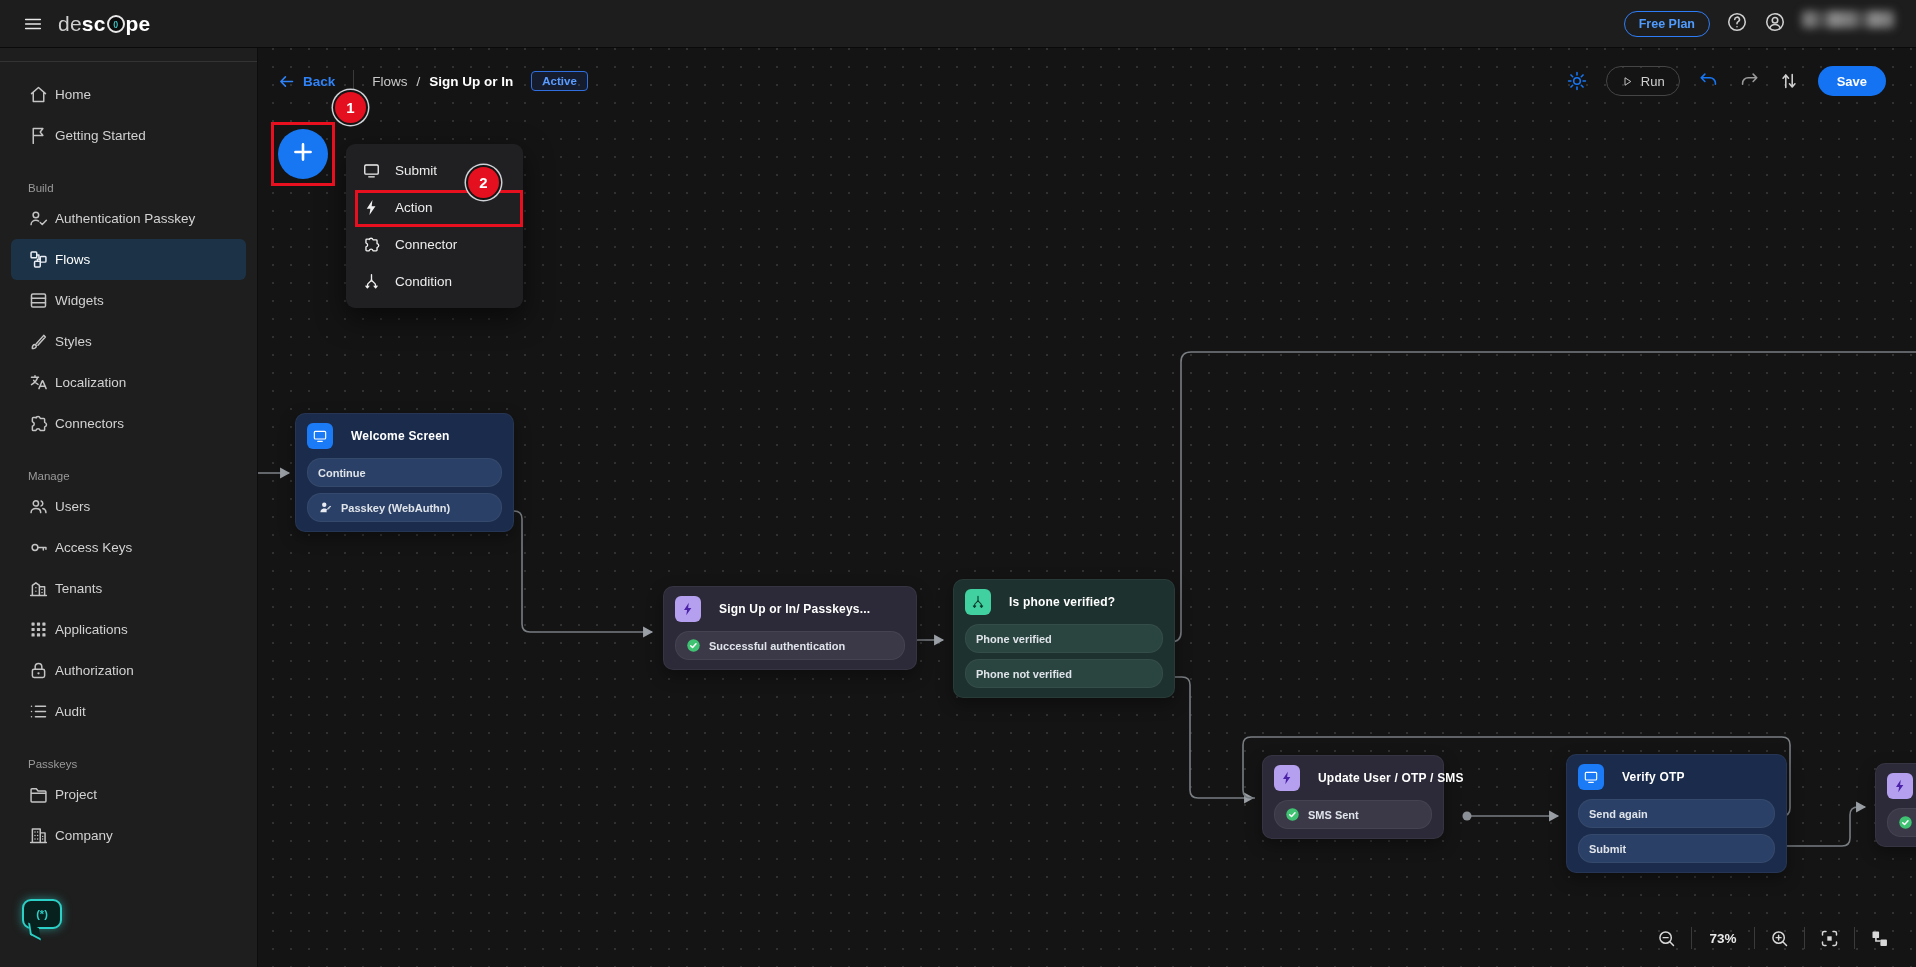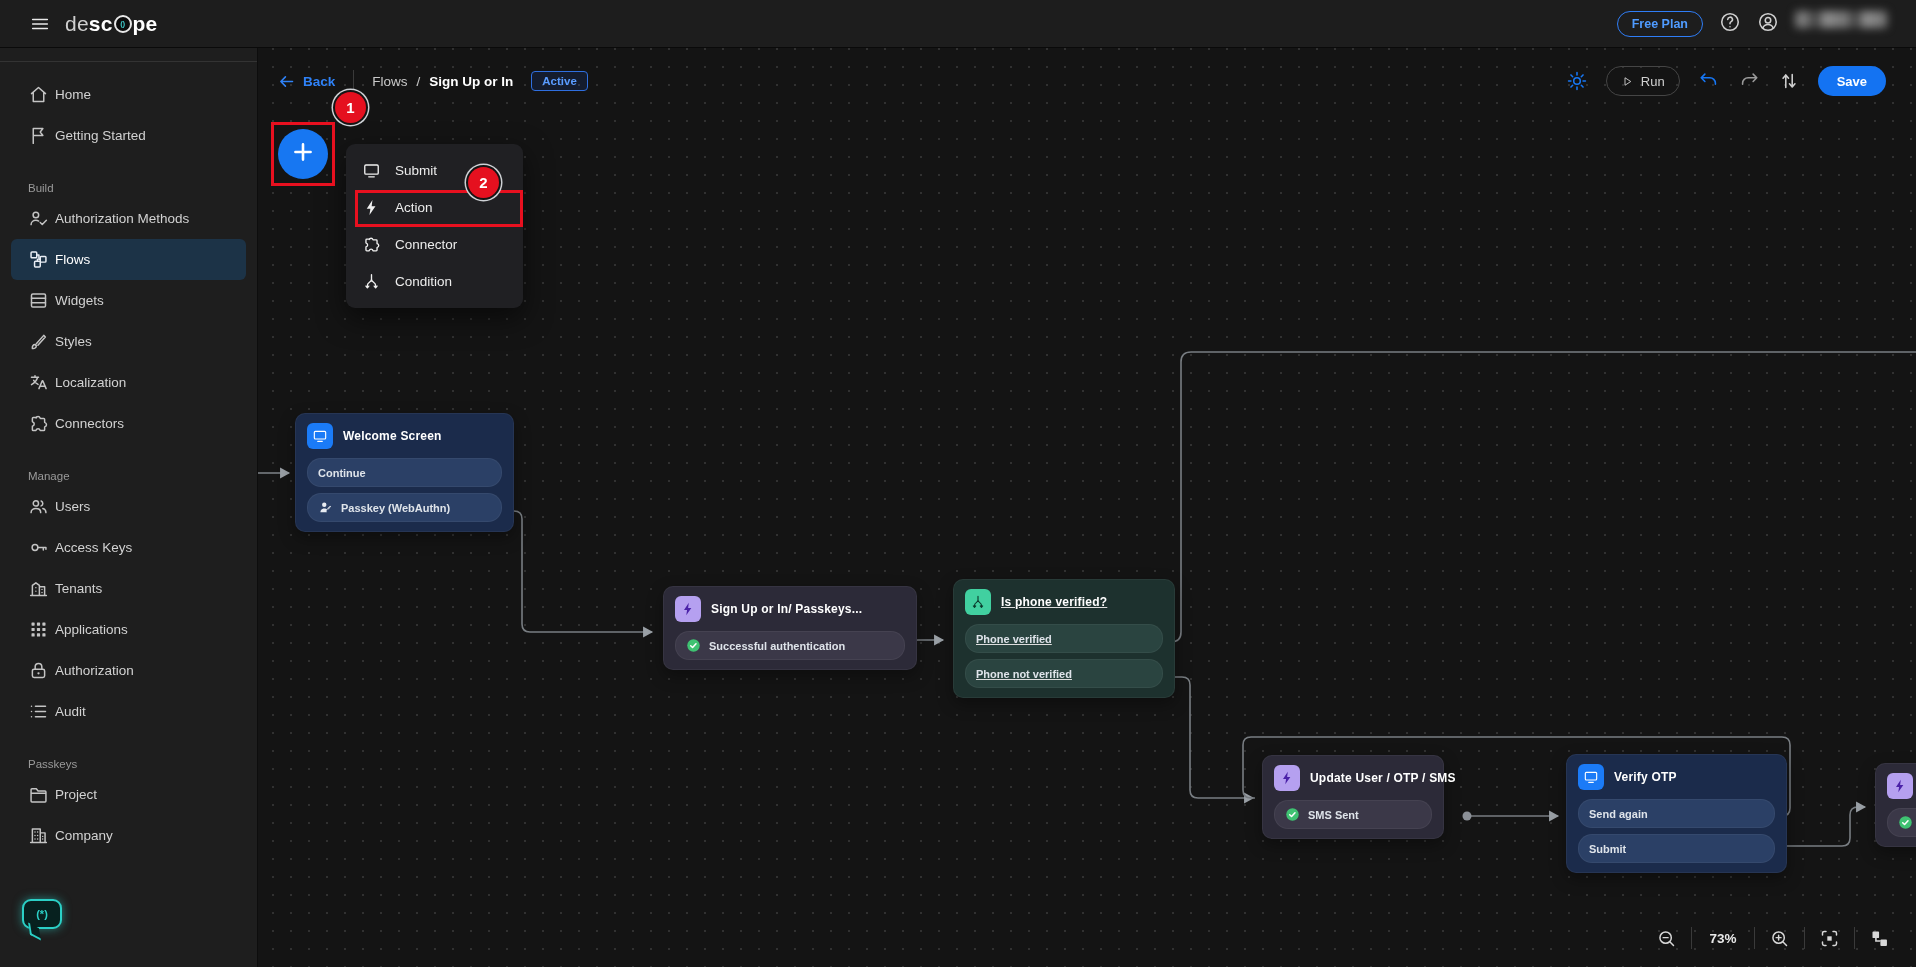--- a/index.html
+++ b/index.html
@@ -1,21 +1,21 @@
 <!DOCTYPE html>
 <html><head>
 <meta charset="utf-8">
 <style>
   html,body{margin:0;padding:0;background:#000;}
   .app{position:relative;width:1916px;height:967px;overflow:hidden;background:#141414;
        font-family:"Liberation Sans",sans-serif;-webkit-font-smoothing:antialiased;color:#ddd;}
 
   
   .topbar{position:absolute;top:0;left:0;right:0;height:48px;background:#1d1d1d;border-bottom:1px solid #0a0a0a;
-          display:flex;align-items:center;padding:0 29px;box-sizing:border-box;z-index:30;}
+          display:flex;align-items:center;padding:0 22px;box-sizing:border-box;z-index:30;}
   .hamburger{width:22px;height:22px;color:#e8e8e8;cursor:pointer;}
   .hamburger svg{width:22px;height:22px;}
   .logo{display:flex;align-items:center;margin-left:14px;font-size:21px;letter-spacing:.2px;}
   .logo .lt{color:#cfcfcf;font-weight:400;}
   .logo .lb{color:#fff;font-weight:700;}
   .logo-o{display:inline-flex;align-items:center;justify-content:center;width:18px;height:18px;border-radius:50%;
           border:2px solid #e8e8e8;background:#0c0c0c;margin:0 1px;box-sizing:border-box;}
   .logo-o span{font-size:8px;font-weight:700;color:#3ec6c6;letter-spacing:-0.5px;line-height:1;}
   .topbar-right{margin-left:auto;display:flex;gap:16px;}
   .free-plan{border:1px solid #2f7df6;color:#4f9bff;font-size:12.5px;font-weight:600;border-radius:14px;
@@ -96,36 +96,36 @@
   .add-menu{position:absolute;width:177px;border-radius:9px;background:#202023;z-index:12;padding:8px 0;
             box-shadow:0 10px 28px rgba(0,0,0,.55);}
   .menu-item{height:37px;display:flex;align-items:center;gap:14px;padding:0 16px;cursor:pointer;
              color:#ececec;font-size:13.5px;font-weight:400;}
   .menu-item .mic{width:19px;height:19px;color:#f0f0f0;display:flex;}
   .menu-item .mic svg{width:19px;height:19px;}
 
   
   .node{position:absolute;border-radius:10px;box-sizing:border-box;padding:9px 11px;z-index:3;
         border:1px solid rgba(255,255,255,.05);box-shadow:0 6px 16px rgba(0,0,0,.35);}
-  .node-head{display:flex;align-items:center;gap:10px;}
+  .node-head{display:flex;align-items:center;gap:18px;}
   .tile{width:26px;height:26px;border-radius:6px;display:flex;align-items:center;justify-content:center;flex:0 0 auto;}
   .tile svg{width:16px;height:16px;}
   .node-title{font-size:12px;font-weight:700;color:#fff;letter-spacing:.2px;white-space:nowrap;}
   .rows{display:flex;flex-direction:column;gap:6px;margin-top:9px;}
   .node-row{height:29px;border-radius:14px;display:flex;align-items:center;gap:8px;padding:0 10px;
             font-size:11px;font-weight:700;color:#dfe4ea;border:1px solid rgba(255,255,255,.05);box-sizing:border-box;}
   .node-row .ric{width:15px;height:15px;display:flex;flex:0 0 auto;}
   .node-row .ric svg{width:15px;height:15px;}
   .node.screen{background:#1b2b4b;}
   .node.screen .node-row{background:#2b4066;}
   .node.screen .tile{background:#1b7bf7;color:#fff;}
   .node.action{background:#2c2a38;}
   .node.action .node-row{background:#3b3848;}
   .node.action .tile{background:#b5a0f0;color:#4b22a8;}
-  .node.condition{background:#1d312e;text-decoration:underline;}
+  .node.condition{background:#1d312e;}
   .node.condition .node-row{background:#2a4440;}
   .node.condition .tile{background:#41d0a0;color:#0b3b2d;}
   .row-person{color:#e8ecf2;}
 
   
   .zoom-bar{position:absolute;right:26px;bottom:18px;display:flex;align-items:center;gap:14px;z-index:10;}
   .zb-ic{width:21px;height:21px;color:#d8d8d8;cursor:pointer;display:flex;}
   .zb-ic svg{width:21px;height:21px;}
   .zb-sep{width:1px;height:22px;background:#3a3a3a;}
   .zoom-val{font-size:13.5px;font-weight:700;color:#e8e8e8;min-width:34px;text-align:center;}
@@ -182,21 +182,21 @@
         <span>Getting Started</span>
       </div>
       <div class="nav-label">Build</div>
       <div class="nav-item">
         <span class="nic">
             <svg viewBox="0 0 24 24" fill="none" stroke="currentColor" stroke-width="1.7" stroke-linecap="round" stroke-linejoin="round">
               <circle cx="9" cy="8" r="3.2"></circle>
               <path d="M3.5 19c0-3 2.5-5 5.5-5 1.2 0 2.3.3 3.2.9M14 16.5l2.3 2.3L21 14"></path>
             </svg>
           </span>
-        <span>Authorization Methods</span>
+        <span>Authentication Passkey</span>
       </div>
       <div class="nav-item active">
         <span class="nic">
             <svg viewBox="0 0 24 24" fill="none" stroke="currentColor" stroke-width="1.7" stroke-linecap="round" stroke-linejoin="round">
               <rect x="3.5" y="3.5" width="6.5" height="6.5" rx="1"></rect>
               <rect x="14" y="8.5" width="6.5" height="6.5" rx="1"></rect>
               <rect x="7.5" y="14" width="6.5" height="6.5" rx="1"></rect>
               <path d="M10 6.8h2.5v5h1.5M10.8 14v-2.2"></path>
             </svg>
           </span>

